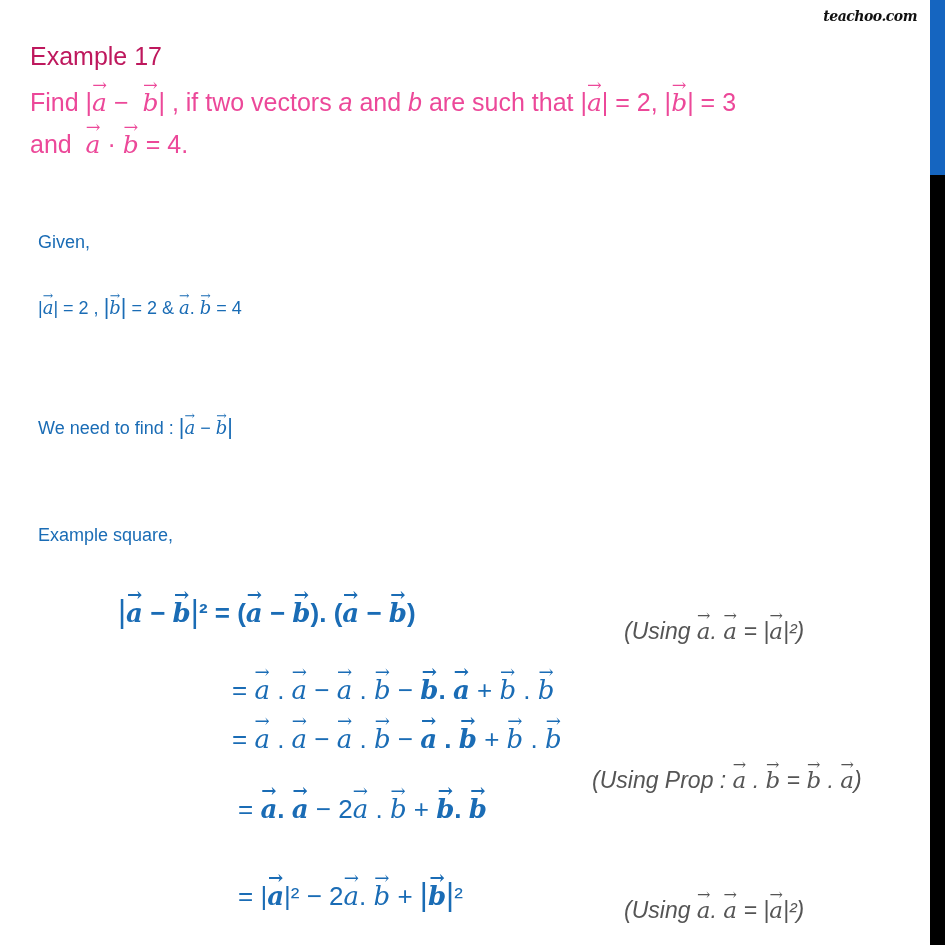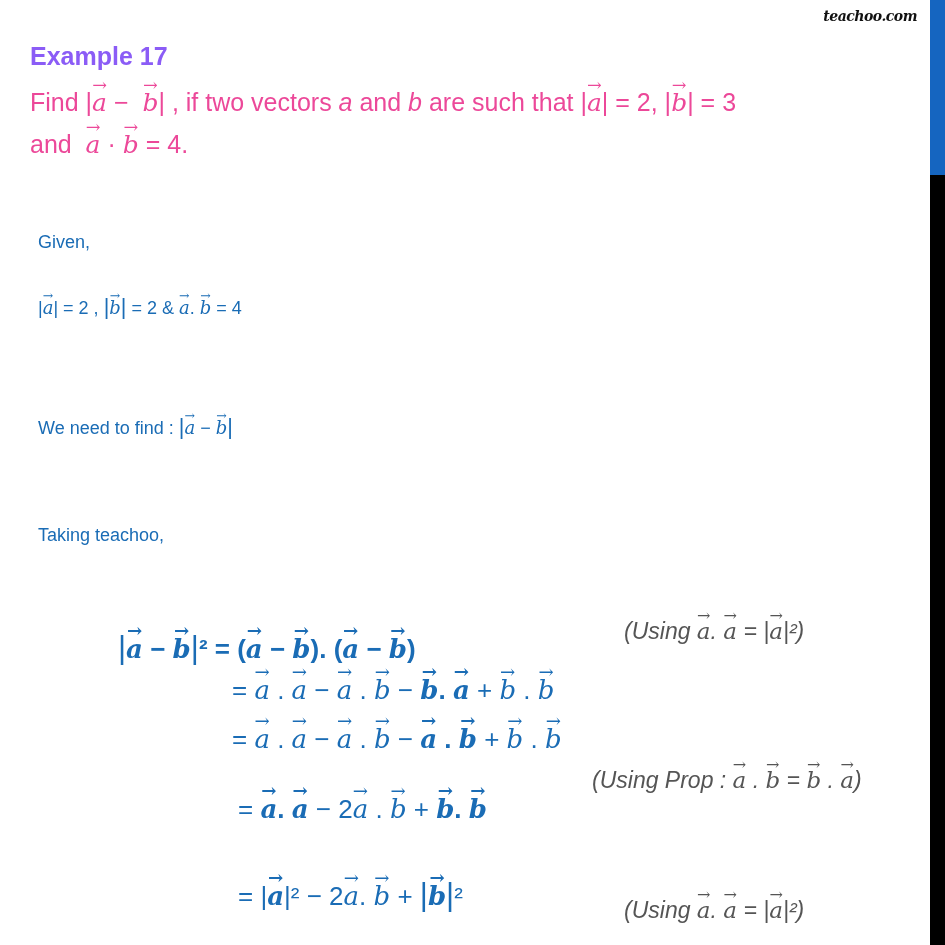--- a/index.html
+++ b/index.html
@@ -2,49 +2,49 @@
 <html><head>
 <meta charset="utf-8">
 <style>
   html, body { margin:0; padding:0; }
   body { width:945px; height:945px; background:#ffffff; position:relative; overflow:hidden;
          font-family:"Liberation Sans", sans-serif; }
   .abs { position:absolute; white-space:nowrap; }
   .brand { top:8px; right:28px; font-family:"DejaVu Serif", serif; font-style:italic; font-weight:bold; font-size:14px; color:#111; letter-spacing:-0.5px; }
   .side-blue { left:930px; top:0; width:15px; height:175px; background:#1565c0; }
   .side-black { left:930px; top:175px; width:15px; height:770px; background:#000; }
-  .title { left:30px; top:42px; font-size:25px; font-weight:bold; color:#8b5cf6; }
+  .title { left:30px; top:42px; font-size:25px; font-weight:normal; color:#be185d; }
   .q { left:30px; font-size:25px; color:#ec4899; }
   .blue { color:#1a6cb5; }
   .bt { left:38px; font-size:18px; }
   .eq { font-size:26px; }
   .note { font-size:23px; font-style:italic; color:#555;margin-top:20px; }
   .v { font-family:"DejaVu Serif", serif; font-style:italic; position:relative; display:inline-block; }
   .v::before { content:"\2192"; position:absolute; left:50%; transform:translateX(-50%); top:-0.75em; font-size:0.7em; font-style:normal; }
-  .bold { font-weight:bold;margin-top:36px; }
+  .bold { font-weight:bold; }
   .bar { font-size:1.2em; font-weight:normal; }
 </style>
 </head>
 <body>
 
 <div class="abs brand">teachoo.com</div>
 <div class="abs side-blue"></div>
 <div class="abs side-black"></div>
 
 <div class="abs title">Example 17</div>
 
 <div class="abs q" style="top:88px">Find |<span class="v">a</span> −&nbsp; <span class="v">b</span>| , if two vectors <i>a</i> and <i>b</i> are such that |<span class="v">a</span>| = 2, |<span class="v">b</span>| = 3</div>
 <div class="abs q" style="top:130px">and&nbsp; <span class="v">a</span> · <span class="v">b</span> = 4.</div>
 
 <div class="abs bt blue" style="top:232px">Given,</div>
 <div class="abs bt blue" style="top:294px">|<span class="v">a</span>| = 2 , <span class="bar">|</span><span class="v">b</span><span class="bar">|</span> = 2 &amp; <span class="v">a</span>. <span class="v">b</span> = 4</div>
 
 <div class="abs bt blue" style="top:414px"><span>We need to find :</span> <span class="bar">|</span><span class="v">a</span> − <span class="v">b</span><span class="bar">|</span></div>
 
-<div class="abs bt blue" style="top:525px">Taking teachoo,</div>
+<div class="abs bt blue" style="top:525px">Example square,</div>
 
 <div class="abs eq blue bold" style="left:118px; top:594px"><span class="bar">|</span><span class="v">a</span> − <span class="v">b</span><span class="bar">|</span>² = (<span class="v">a</span> − <span class="v">b</span>). (<span class="v">a</span> − <span class="v">b</span>)</div>
 <div class="abs note" style="left:624px; top:598px">(Using <span class="v">a</span>. <span class="v">a</span> = |<span class="v">a</span>|²)</div>
 
 <div class="abs eq blue" style="left:232px; top:675px">= <span class="v">a</span> . <span class="v">a</span> − <span class="v">a</span> . <span class="v">b</span> − <b><span class="v">b</span>. <span class="v">a</span></b> + <span class="v">b</span> . <span class="v">b</span></div>
 
 <div class="abs eq blue" style="left:232px; top:724px">= <span class="v">a</span> . <span class="v">a</span> − <span class="v">a</span> . <span class="v">b</span> − <b><span class="v">a</span> . <span class="v">b</span></b> + <span class="v">b</span> . <span class="v">b</span></div>
 <div class="abs note" style="left:592px; top:747px">(Using Prop : <span class="v">a</span> . <span class="v">b</span> = <span class="v">b</span> . <span class="v">a</span>)</div>
 
 <div class="abs eq blue" style="left:238px; top:794px">= <b><span class="v">a</span>. <span class="v">a</span></b> − 2<span class="v">a</span> . <span class="v">b</span> + <b><span class="v">b</span>. <span class="v">b</span></b></div>

